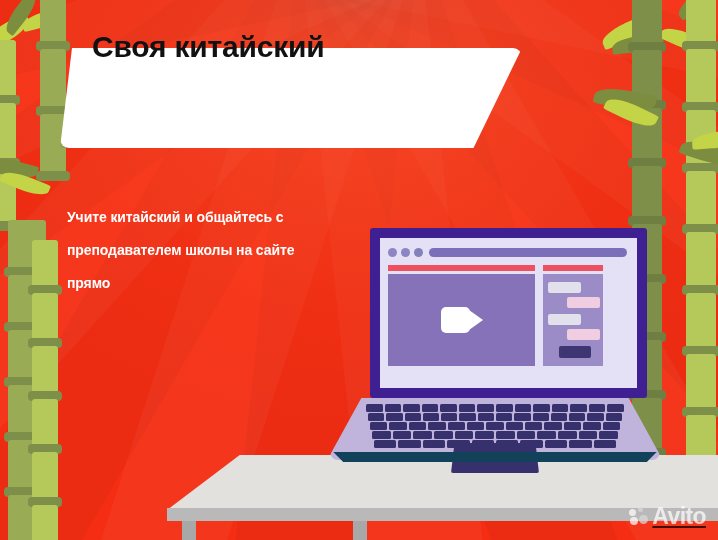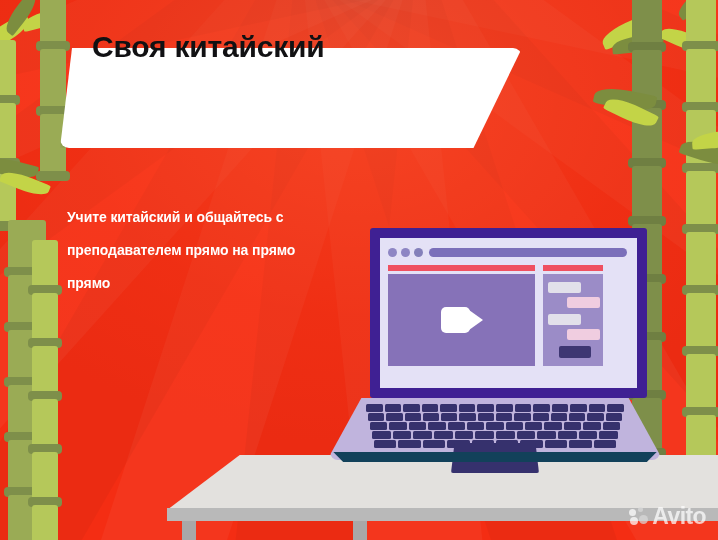--- a/index.html
+++ b/index.html
@@ -195,20 +195,21 @@
     background:#36316d;
     clip-path:polygon(4% 0%, 96% 0%, 100% 100%, 0% 100%);
     border-radius:2px;
   }
 
   
   #avito {
     position:absolute; right:12px; bottom:14px;
     display:flex; align-items:center; gap:4px;
     opacity:0.72;
+    text-decoration:underline;
   }
   #avito-mark { position:relative; width:19px; height:19px; }
   #avito-mark i {
     position:absolute; display:block; border-radius:50%; background:#ffffff;
   }
   #avito-mark i:nth-child(1){ left:0;  top:2px;  width:7px;  height:7px; }
   #avito-mark i:nth-child(2){ left:9px; top:0;   width:5px;  height:5px; background:#d9d9d9; }
   #avito-mark i:nth-child(3){ left:1px; top:10px;width:8px;  height:8px; }
   #avito-mark i:nth-child(4){ left:10px;top:8px; width:9px;  height:9px; background:#d9d9d9; }
   #avito-word {
@@ -441,21 +442,21 @@
       </div>
     <div id="trackpad"></div>
     <div id="base-shadow"></div>
   </div>
 
   <div id="banner"></div>
   <div id="banner-title">Своя китайский</div>
 
   <div id="subtitle">
     <span>Учите китайский и общайтесь с</span><br>
-    <span>преподавателем </span><span class="em">прямо на прямо</span><br>
+    <span>преподавателем </span><span class="em">школы на сайте</span><br>
     <span class="em">прямо</span>
   </div>
 
   <div id="avito">
     <span id="avito-mark">
       <i></i>
         <i></i>
         <i></i>
         <i></i>
     </span>

